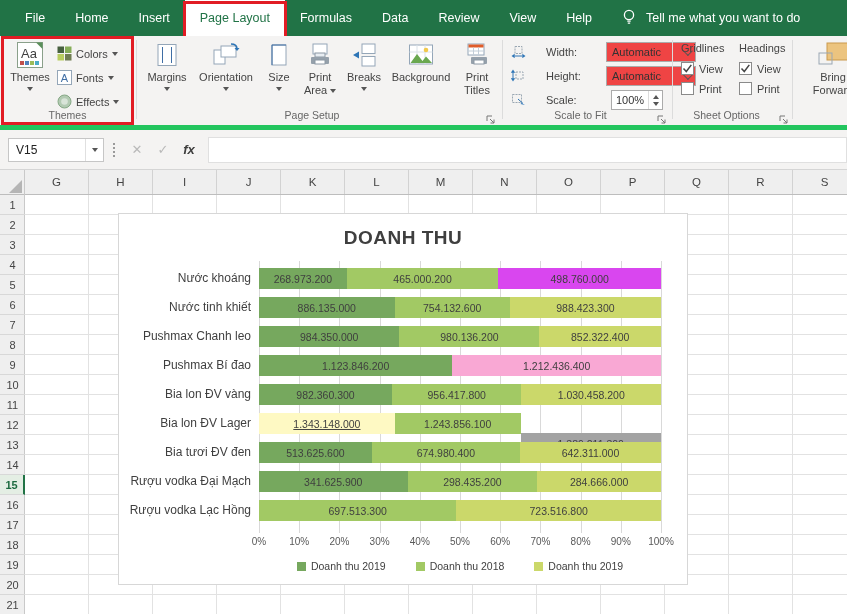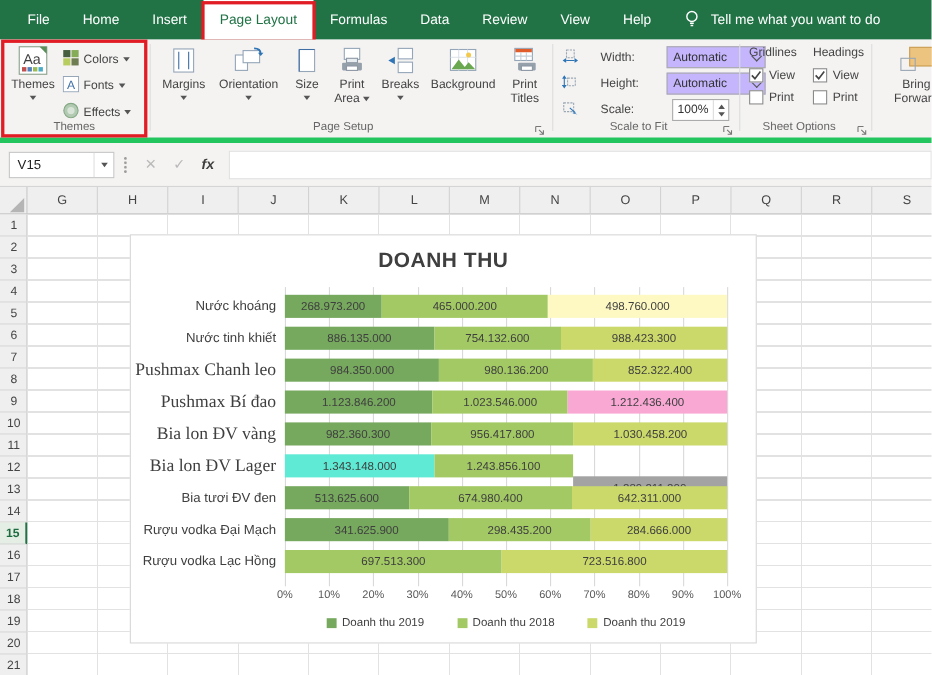--- a/index.html
+++ b/index.html
@@ -24,21 +24,21 @@
   .bigbtn { position:absolute; top:3px; height:78px; display:flex; flex-direction:column; align-items:center; cursor:pointer; font-size:11px; color:#444; }
   .bigbtn .ic { height:32px; display:flex; align-items:center; justify-content:center; }
   .bigbtn .lbl { line-height:13px; text-align:center; white-space:nowrap; }
   .dd-arrow { width:0; height:0; border-left:3.5px solid transparent; border-right:3.5px solid transparent; border-top:4px solid #555; display:inline-block; }
   .bigbtn .below { margin-top:3px; }
   .inline-arrow { margin-left:3px; position:relative; top:-1px; }
 
   .smallbtn { position:absolute; left:56px; height:20px; display:flex; align-items:center; gap:4px; font-size:11px; color:#444; cursor:pointer; white-space:nowrap; }
 
   .sfrow { position:absolute; left:6px; height:20px; display:flex; align-items:center; gap:20px; font-size:11px; color:#444; }
-  .combo { width:90px; height:20px; background:#c4b5fd; border:1px solid #ababab; display:flex; align-items:center; padding:0 5px; font-size:11px; color:#333; cursor:pointer; }
+  .combo { width:90px; height:20px; background:#ef4444; border:1px solid #ababab; display:flex; align-items:center; padding:0 5px; font-size:11px; color:#333; cursor:pointer; }
   .combo .sp { flex:1; }
   .chev { width:7px; height:7px; border-right:1.4px solid #555; border-bottom:1.4px solid #555; transform:rotate(45deg) translateY(-2px); }
   .spinbox { width:52px; height:20px; background:#fff; border:1px solid #ababab; display:flex; align-items:center; }
   .spinbox .val { flex:1; text-align:center; font-size:11px; color:#333; }
   .spin { width:14px; height:18px; border-left:1px solid #dcdcdc; display:flex; flex-direction:column; align-items:center; justify-content:center; gap:3px; cursor:pointer; }
   .tri-up { width:0; height:0; border-left:3px solid transparent; border-right:3px solid transparent; border-bottom:4px solid #555; }
   .tri-dn { width:0; height:0; border-left:3px solid transparent; border-right:3px solid transparent; border-top:4px solid #555; }
 
   .so-col { position:absolute; top:6px; font-size:11px; color:#444; }
   .so-head { margin-bottom:8px; white-space:nowrap; }
@@ -68,21 +68,21 @@
     background-image:
       repeating-linear-gradient(to right, transparent 0 63px, #e2e2e2 63px 64px),
       repeating-linear-gradient(to bottom, transparent 0 19px, #e2e2e2 19px 20px);
   }
 
   
   .chart { position:absolute; left:118px; top:43px; width:570px; height:372px; background:#fff; border:1px solid #d7d7d7; z-index:5; }
   .chart-title { position:absolute; top:13px; left:0; width:100%; text-align:center; font-size:19px; font-weight:bold; color:#3f3f3f; letter-spacing:0.5px; }
   .cat-labels { position:absolute; left:0; top:47px; width:132px; }
   .cat-label { position:absolute; right:0; width:132px; height:21px; line-height:21px; text-align:right; font-size:12px; color:#3f3f3f; white-space:nowrap; }
-  .cat-label.small { font-size:16px;font-family:Liberation Serif, serif; }
+  .cat-label.small { font-size:12px; }
   .plot { position:absolute; left:140px; top:47px; width:402px; height:272px; }
   .gl { position:absolute; top:0; bottom:0; width:1px; background:#d9d9d9; }
   .bar-row { position:absolute; left:0; width:402px; height:21px; display:flex; }
   .seg { height:100%; display:flex; align-items:center; justify-content:center; overflow:hidden; }
   .seg span { font-size:10.5px; color:#3f3f3f; white-space:nowrap; }
   .xticks { position:absolute; left:140px; top:322px; width:402px; height:14px; }
   .xticks span { position:absolute; transform:translateX(-50%); font-size:10px; color:#595959; white-space:nowrap; }
   .legend { position:absolute; left:140px; top:346px; width:402px; display:flex; justify-content:center; gap:30px; }
   .leg-item { display:flex; align-items:center; gap:5px; font-size:10.5px; color:#3f3f3f; white-space:nowrap; }
   .swatch { width:9px; height:9px; }
@@ -448,21 +448,21 @@
         <div class="gl" style="left: 80%;"></div>
         <div class="gl" style="left: 90%;"></div>
         <div class="gl" style="left: 100%;"></div>
         <div class="bar-row" style="top: 7px;">
           <div class="seg" style="flex: 2.68973e+08 1 0%; background: rgb(118, 168, 94);">
             <span>268.973.200</span>
           </div>
           <div class="seg" style="flex: 4.65e+08 1 0%; background: rgb(162, 201, 100);">
             <span>465.000.200</span>
           </div>
-          <div class="seg" style="flex: 4.9876e+08 1 0%; background: #fef9c3;">
+          <div class="seg" style="flex: 4.9876e+08 1 0%; background: #d946ef;">
             <span>498.760.000</span>
           </div>
         </div>
         <div class="bar-row" style="top: 36px;">
           <div class="seg" style="flex: 8.86135e+08 1 0%; background: rgb(118, 168, 94);">
             <span>886.135.000</span>
           </div>
           <div class="seg" style="flex: 7.54133e+08 1 0%; background: rgb(162, 201, 100);">
             <span>754.132.600</span>
           </div>
@@ -478,40 +478,37 @@
             <span>980.136.200</span>
           </div>
           <div class="seg" style="flex: 8.52322e+08 1 0%; background: rgb(203, 216, 106);">
             <span>852.322.400</span>
           </div>
         </div>
         <div class="bar-row" style="top: 94px;">
           <div class="seg" style="flex: 1.12385e+09 1 0%; background: rgb(118, 168, 94);">
             <span>1.123.846.200</span>
           </div>
-          <div class="seg" style="flex: 1.02355e+09 1 0%; background: rgb(162, 201, 100);">
-            <span>1.023.546.000</span>
-          </div>
           <div class="seg" style="flex: 1.21244e+09 1 0%; background: #f9a8d4;">
             <span>1.212.436.400</span>
           </div>
         </div>
         <div class="bar-row" style="top: 123px;">
           <div class="seg" style="flex: 9.8236e+08 1 0%; background: rgb(118, 168, 94);">
             <span>982.360.300</span>
           </div>
           <div class="seg" style="flex: 9.56418e+08 1 0%; background: rgb(162, 201, 100);">
             <span>956.417.800</span>
           </div>
           <div class="seg" style="flex: 1.03046e+09 1 0%; background: rgb(203, 216, 106);">
             <span>1.030.458.200</span>
           </div>
         </div>
         <div class="bar-row" style="top: 152px;">
-          <div class="seg" style="flex: 1.34315e+09 1 0%; background: #5eead4;">
+          <div class="seg" style="flex: 1.34315e+09 1 0%; background: #fef9c3; text-decoration: underline;">
             <span>1.343.148.000</span>
           </div>
           <div class="seg" style="flex: 1.24386e+09 1 0%; background: rgb(162, 201, 100);">
             <span>1.243.856.100</span>
           </div>
           <div class="seg" style="flex: 1.38921e+09 1 0%; background: #a3a3a3; margin-top: 20px;">
             <span>1.389.211.300</span>
           </div>
         </div>
         <div class="bar-row" style="top: 181px;">

